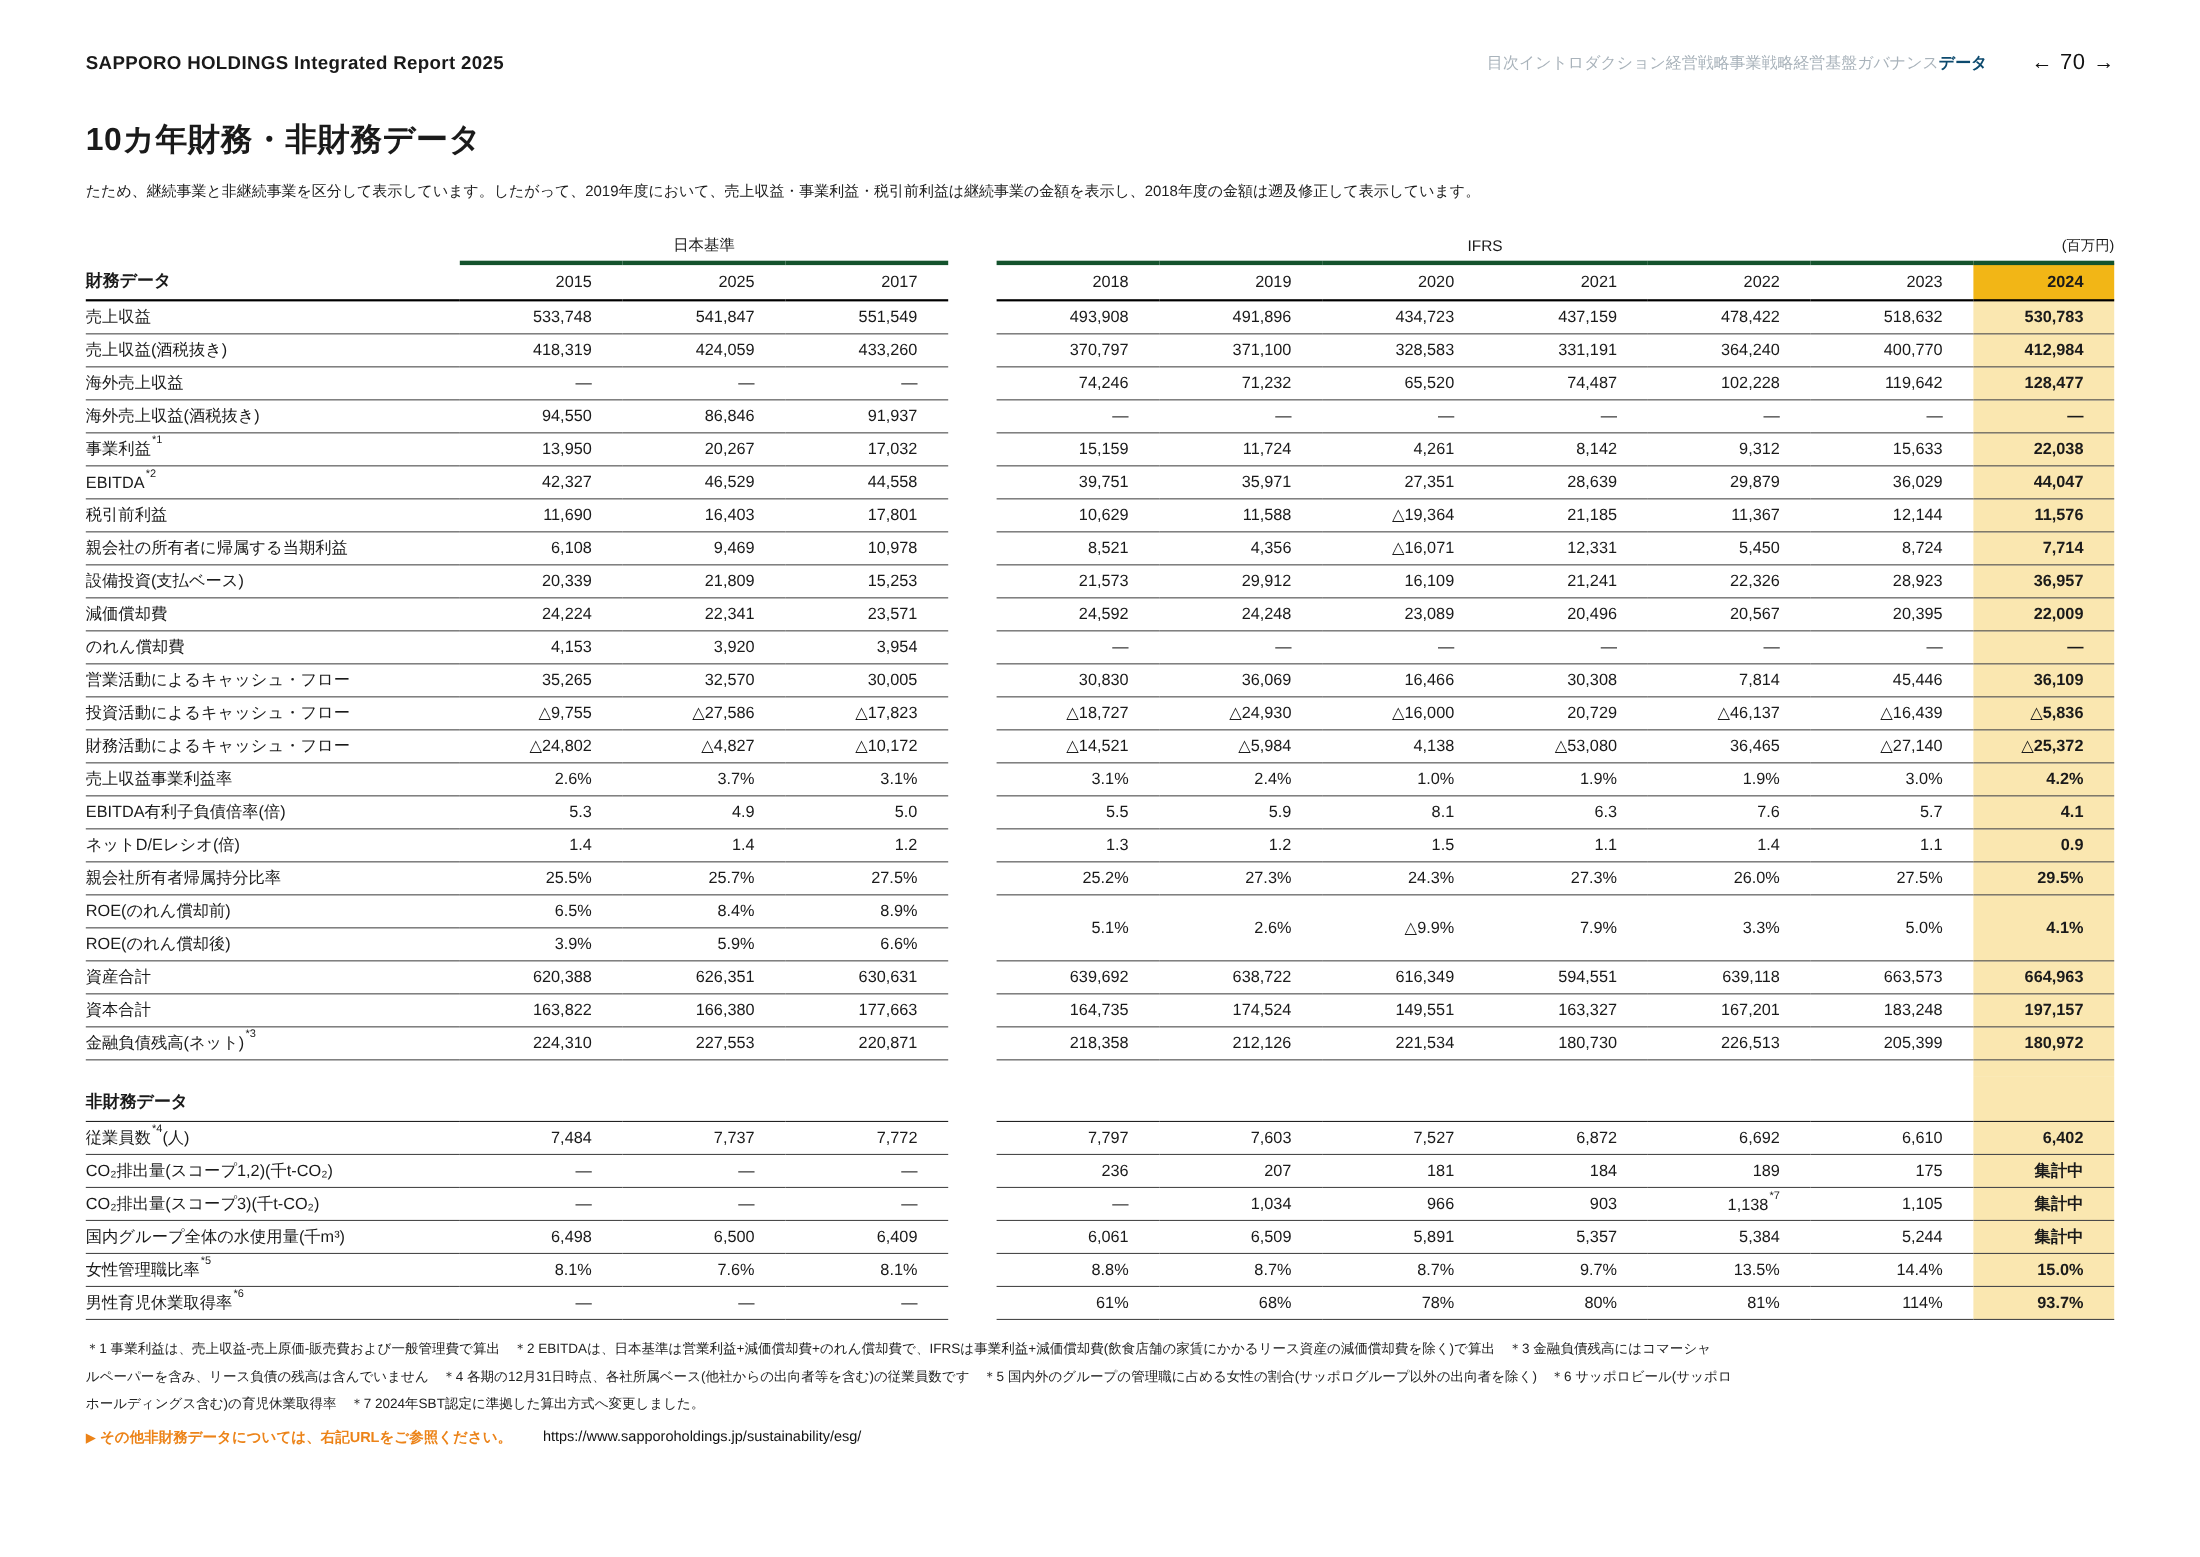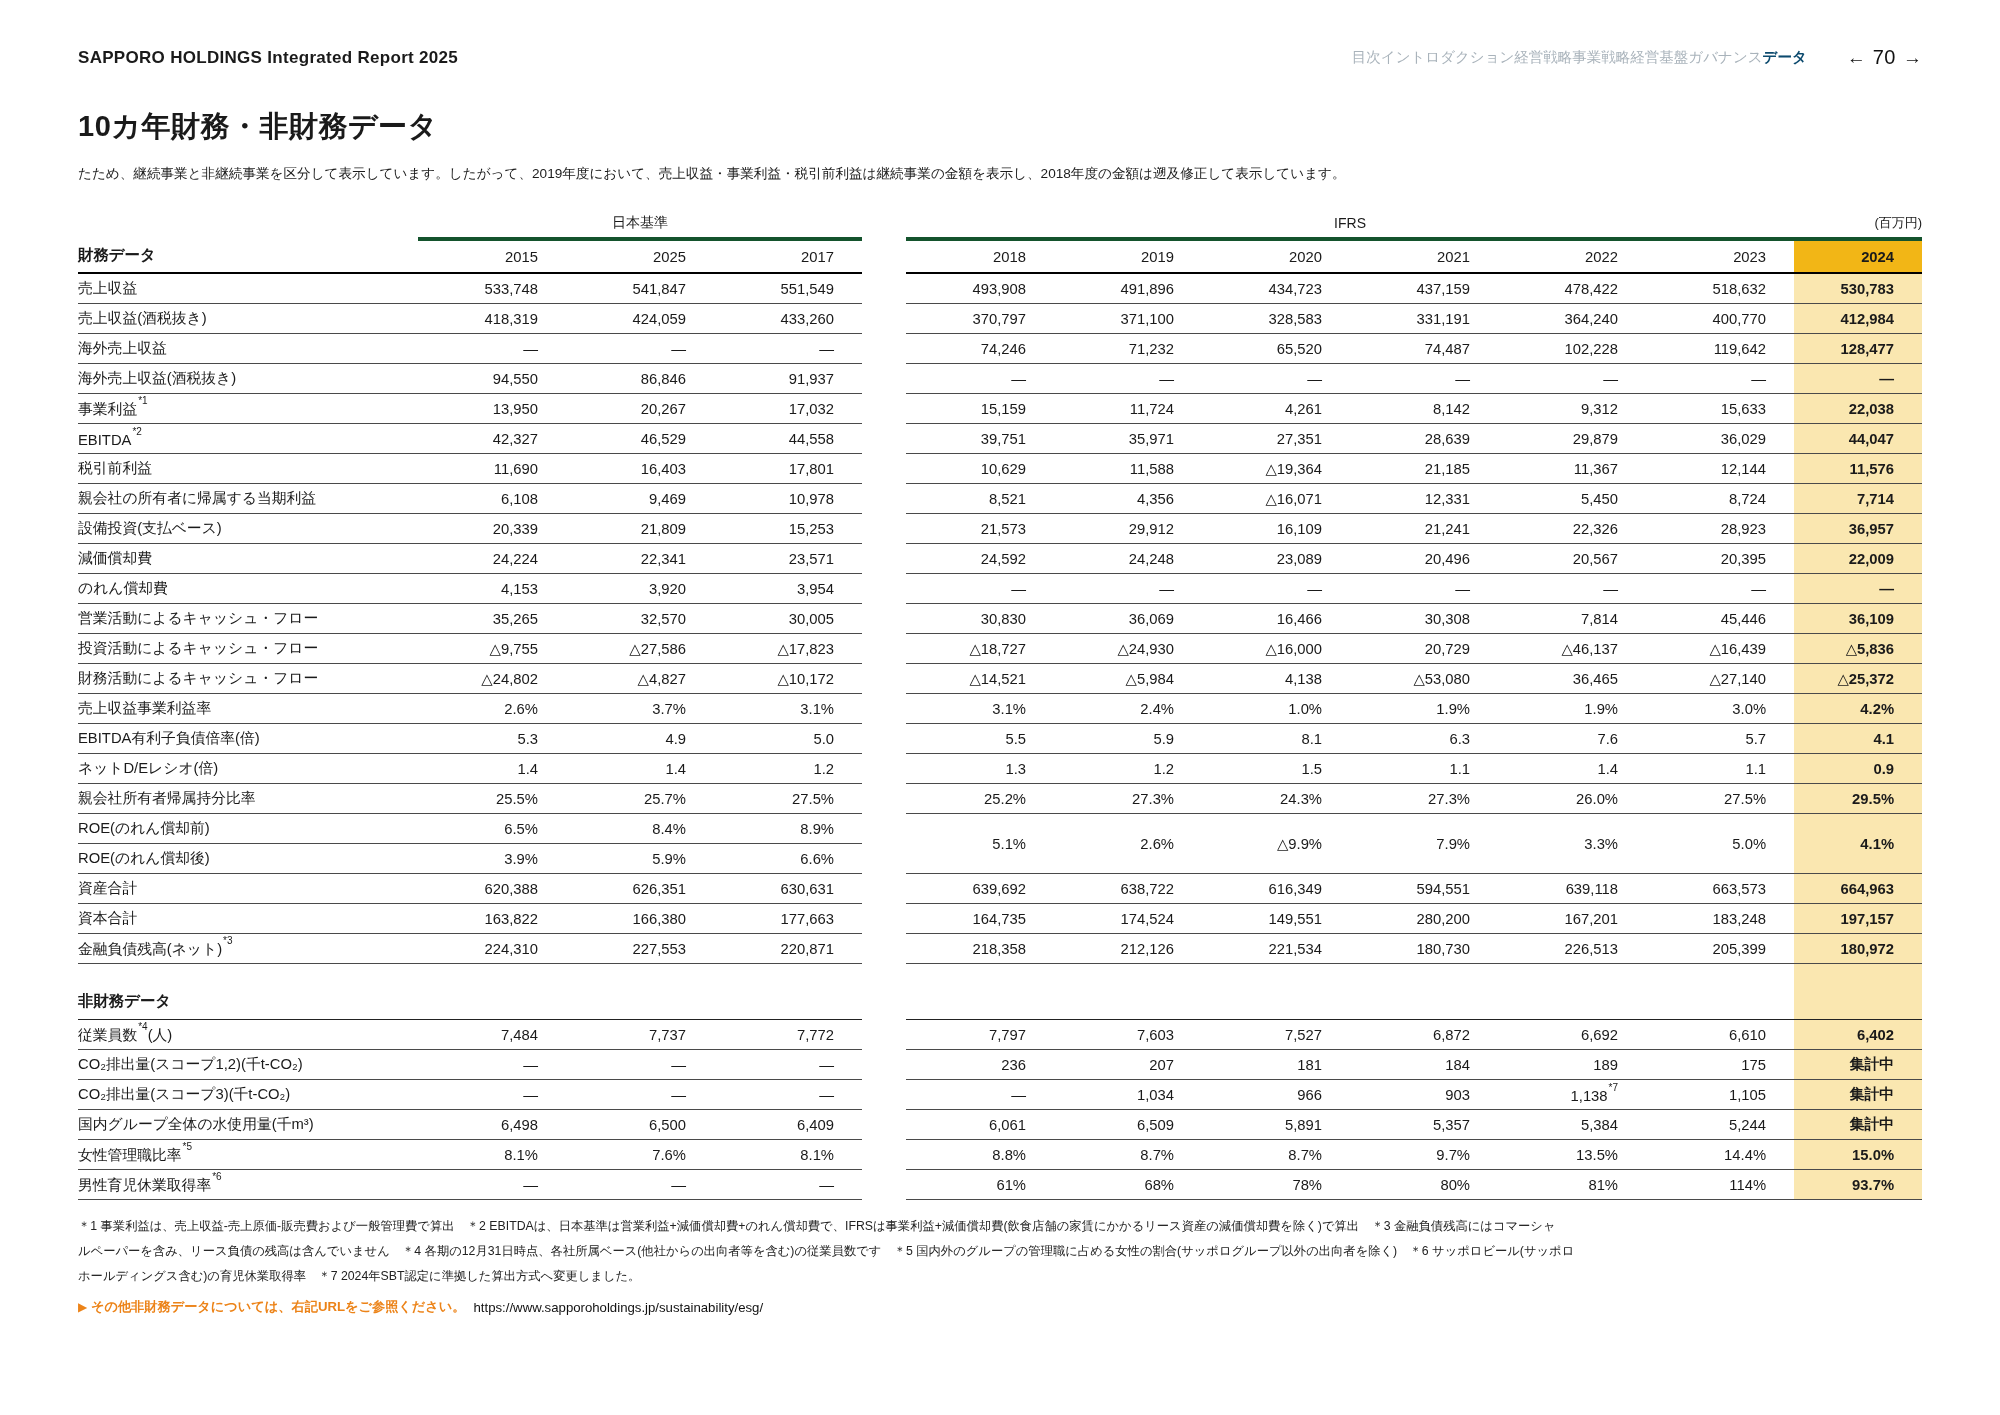--- a/index.html
+++ b/index.html
@@ -32,21 +32,21 @@
   .y24h{background:#F2B616;font-weight:700;}
   tr.row th, tr.row td{border-bottom:1px solid #4a4a4a;}
   tr.secrow th, tr.secrow td{border-bottom:1.5px solid #222;height:33px;vertical-align:bottom;padding-bottom:7px;}
   td.hl{background:#FAE7B0;}
   tr.row td.hl{font-weight:700;}
   td.gap,.nb{border-bottom:none !important;}
   tr.spacer td, tr.spacer th{height:15px;}
   sup{font-size:10px;position:relative;top:-4px;margin-left:1px;}
   
   .footnotes{margin-top:14px;font-size:12.3px;line-height:25px;color:#222;}
-  .link-row{margin-top:9px;display:flex;align-items:center;gap:8px;font-size:13.2px;}
+  .link-row{margin-top:9px;display:flex;gap:28px;font-size:13.2px;}
   .link-tri{color:#EC8318;font-size:12px;}
   .link-label{color:#EC8318;font-weight:700;}
   .url{color:#111;cursor:pointer;}
 </style>
 </head>
 <body>
 
 <div class="page">
 
   <div class="topbar">
@@ -398,21 +398,21 @@
         </tr>
         <tr class="row">
           <th class="label">資本合計</th>
           <td class="num">163,822</td>
           <td class="num">166,380</td>
           <td class="num">177,663</td>
           <td class="gap nb"></td>
           <td class="num">164,735</td>
           <td class="num">174,524</td>
           <td class="num">149,551</td>
-          <td class="num">280,200</td>
+          <td class="num">163,327</td>
           <td class="num">167,201</td>
           <td class="num">183,248</td>
           <td class="num hl">197,157</td>
         </tr>
         <tr class="row">
           <th class="label">金融負債残高(ネット)<sup>*3</sup></th>
           <td class="num">224,310</td>
           <td class="num">227,553</td>
           <td class="num">220,871</td>
           <td class="gap nb"></td>

